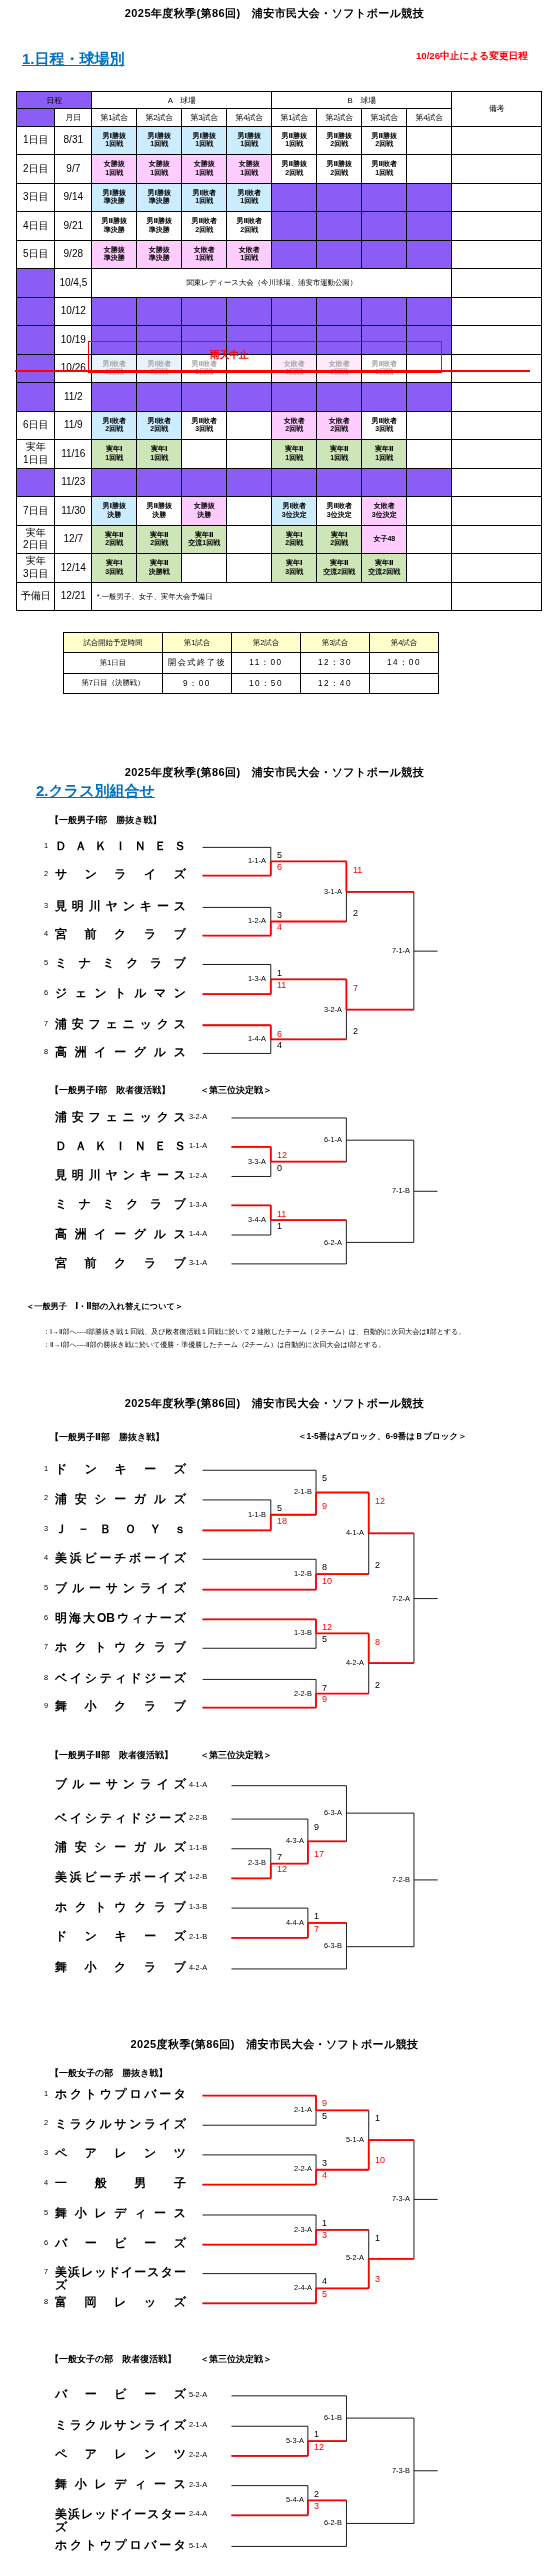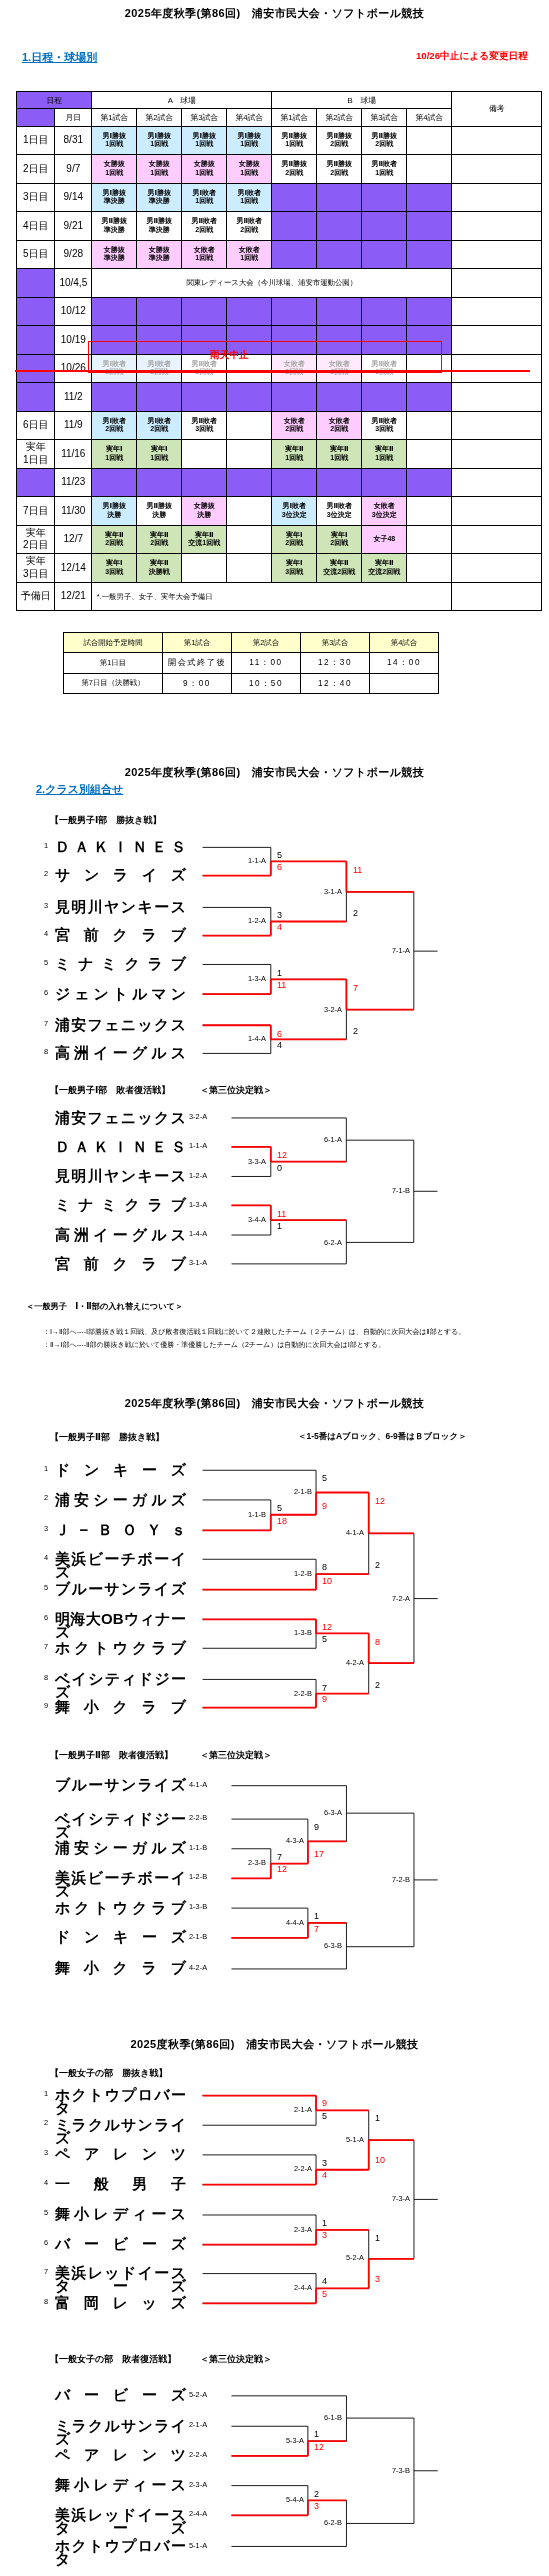--- a/index.html
+++ b/index.html
@@ -1,20 +1,20 @@
 <!DOCTYPE html>
 <html style="font-size:12px"><head>
 <meta charset="utf-8">
 <style>
   html,body{margin:0;padding:0;}
   body{width:549px;height:2576px;position:relative;background:#fff;
        font-family:"Liberation Sans","DejaVu Sans",sans-serif;color:#000;}
   .abs{position:absolute;}
   .pgtitle{width:549px;text-align:center;font-size:11px;font-weight:bold;letter-spacing:0.4px;}
-  .section{color:#0070C0;font-size:11px;font-weight:bold;text-decoration:underline;text-align:center;}
+  .section{color:#0070C0;font-size:15px;font-weight:bold;text-decoration:underline;text-align:center;}
   .notice{color:#FF0000;font-size:9.7px;font-weight:bold;text-align:right;width:215px;}
   
   table{border-collapse:collapse;}
   #sched{position:absolute;left:16.3px;top:91px;border:1.5px solid #000;}
   #sched th,#sched td{border:0.7px solid #000;padding:0;text-align:center;vertical-align:middle;}
   #sched th{font-size:7.8px;font-weight:normal;height:16.3px;}
   #sched td{font-size:7px;font-weight:bold;height:27.5px;line-height:1.25;}
   #sched td.dd{font-weight:normal;font-size:10px;}
   .c-blue{background:#CCECFF;} .c-pink{background:#FFCCFF;} .c-green{background:#CDE5B7;}
   .c-gray{background:#8b5cf6;margin-top:44px;} .c-cblue{background:#E8F3FD;color:#A8A8A8;}
@@ -32,21 +32,21 @@
   #times td.time{font-size:8.2px;letter-spacing:1.5px;}
   #times td.nob{border:none;}
   
   .btitle{font-size:9px;font-weight:bold;}
   .bnote{font-size:8.5px;font-weight:bold;}
   .swap-title{font-size:8.2px;font-weight:bold;}
   .swap-line{font-size:7px;}
   .bracket{position:absolute;left:0;width:549px;}
   .blines{position:absolute;left:0;top:0;}
   .bnum{position:absolute;font-size:7.4px;width:15px;text-align:right;}
-  .bname{position:absolute;font-size:15px;font-weight:bold;height:13.4px;line-height:13.4px;
+  .bname{position:absolute;font-size:12px;font-weight:bold;height:13.4px;line-height:13.4px;
          text-align:justify;text-align-last:justify;}
   .btag{position:absolute;font-size:7.4px;}
   .blabel{position:absolute;font-size:7.4px;text-align:right;width:43px;}
   .bscore{position:absolute;font-size:9px;}
   .bscore.win{color:#FF0000;}
 </style>
 </head>
 <body>
 
 <div class="abs pgtitle" style="top:6px;left:0;">2025年度秋季(第86回)　浦安市民大会・ソフトボール競技</div>

